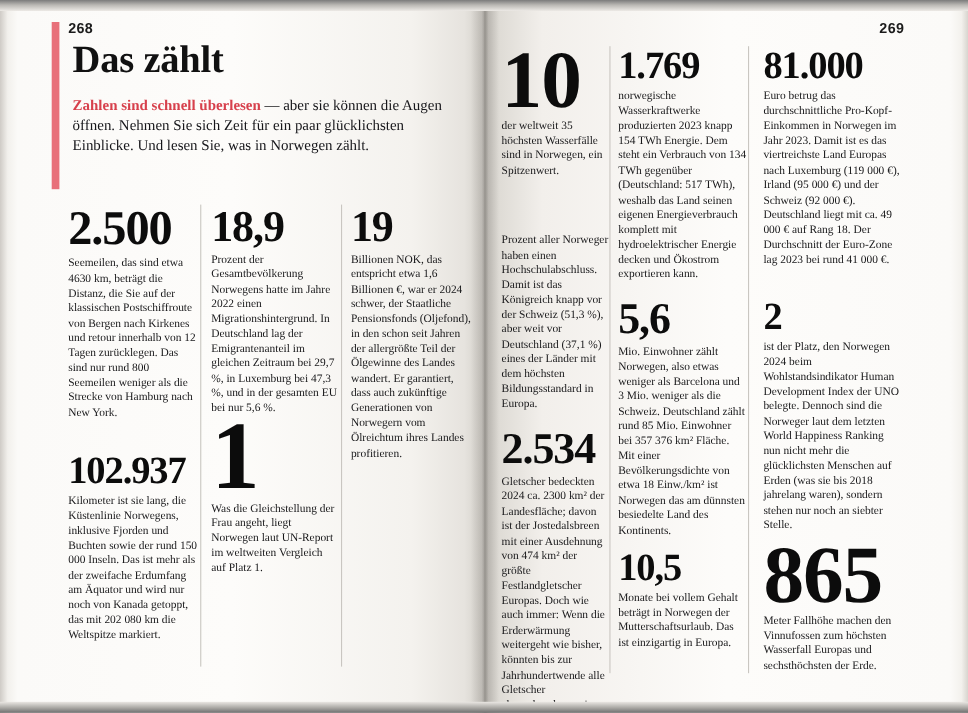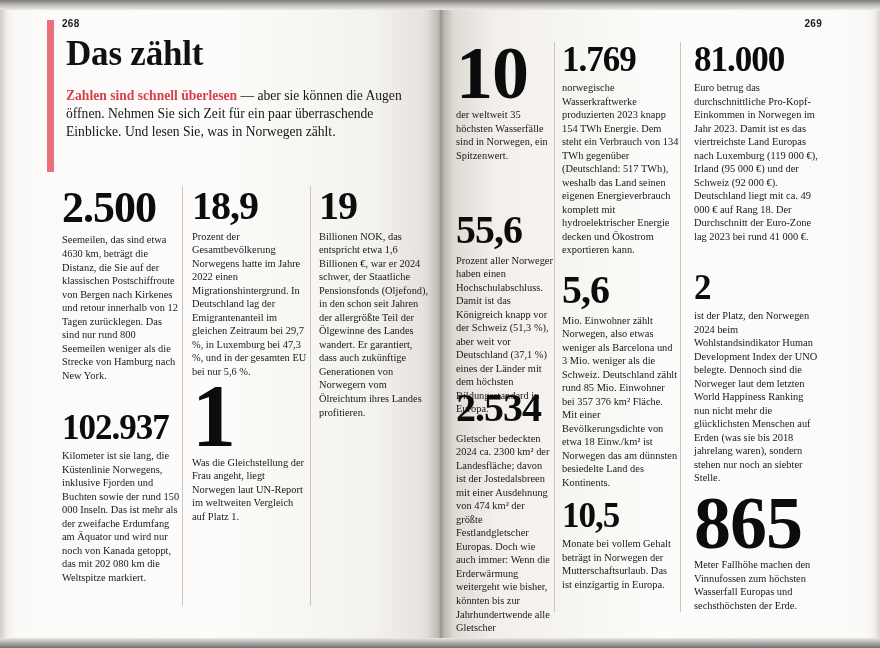--- a/index.html
+++ b/index.html
@@ -86,21 +86,21 @@
     height: 152px;
     background: #e8707a;
   }
 
   
   .folio {
     position: absolute;
     top: 18px;
     font-family: "Liberation Sans", "DejaVu Sans", sans-serif;
     font-weight: bold;
-    font-size: 10px;
+    font-size: 13px;
     letter-spacing: 0.3px;
     color: #1b1b1b;
   }
   .folio-left { left: 62px; }
   .folio-right { right: 58px; }
 
   
   #headline-block {
     position: absolute;
     left: 66px;
@@ -183,21 +183,21 @@
 <div id="spread">
 
   <div class="page" id="page-left">
 
     <div class="folio folio-left">268</div>
 
     <div class="red-bar" style="background: rgb(232, 112, 122);"></div>
 
     <div id="headline-block">
       <h1 id="page-title">Das zählt</h1>
-      <p id="intro-paragraph"><span id="intro-lead" style="color: rgb(215, 64, 76);">Zahlen sind schnell überlesen</span><span> — aber sie können die Augen öffnen. Nehmen Sie sich Zeit für ein paar überraschende Einblicke. Und lesen Sie, was in Norwegen zählt.</span></p>
+      <p id="intro-paragraph"><span id="intro-lead" style="color: rgb(215, 64, 76);">Zahlen sind schnell überlesen</span><span> — aber sie können die Augen öffnen. Nehmen Sie sich Zeit für ein paar glücklichsten Einblicke. Und lesen Sie, was in Norwegen zählt.</span></p>
     </div>
 
     <div class="col-rule" style="left:182px; top:186px; height:420px;"></div>
     <div class="col-rule" style="left:310px; top:186px; height:420px;"></div>
 
     <div class="col" id="col-1">
       <div class="col-inner" style="top:188px;">
         <div class="fact">
           <div class="fact-number n-xl">2.500</div>
           <div class="fact-body">Seemeilen, das sind etwa 4630 km, beträgt die Distanz, die Sie auf der klassischen Postschiffroute von Bergen nach Kirkenes und retour innerhalb von 12 Tagen zurücklegen. Das sind nur rund 800 Seemeilen weniger als die Strecke von Hamburg nach New York.</div>
@@ -250,21 +250,20 @@
 
     <div class="col" id="col-4" style="left:16px;">
       <div class="col-inner" style="top:44px;">
         <div class="fact">
           <div class="fact-number n-huge">10</div>
           <div class="fact-body">der weltweit 35 höchsten Wasserfälle sind in Norwegen, ein Spitzenwert.</div>
         </div>
       </div>
       <div class="col-inner" style="top:212px;">
         <div class="fact">
-          <div class="fact-number n-lg">55,6</div>
           <div class="fact-body">Prozent aller Norweger haben einen Hochschulabschluss. Damit ist das Königreich knapp vor der Schweiz (51,3 %), aber weit vor Deutschland (37,1 %) eines der Länder mit dem höchsten Bildungsstandard in Europa.</div>
         </div>
       </div>
       <div class="col-inner" style="top:390px;">
         <div class="fact">
           <div class="fact-number n-lg">2.534</div>
           <div class="fact-body">Gletscher bedeckten 2024 ca. 2300 km² der Landesfläche; davon ist der Jostedalsbreen mit einer Ausdehnung von 474 km² der größte Festlandgletscher Europas. Doch wie auch immer: Wenn die Erderwärmung weitergeht wie bisher, könnten bis zur Jahrhundertwende alle Gletscher abgeschmolzen sein.</div>
         </div>
       </div>
     </div>

